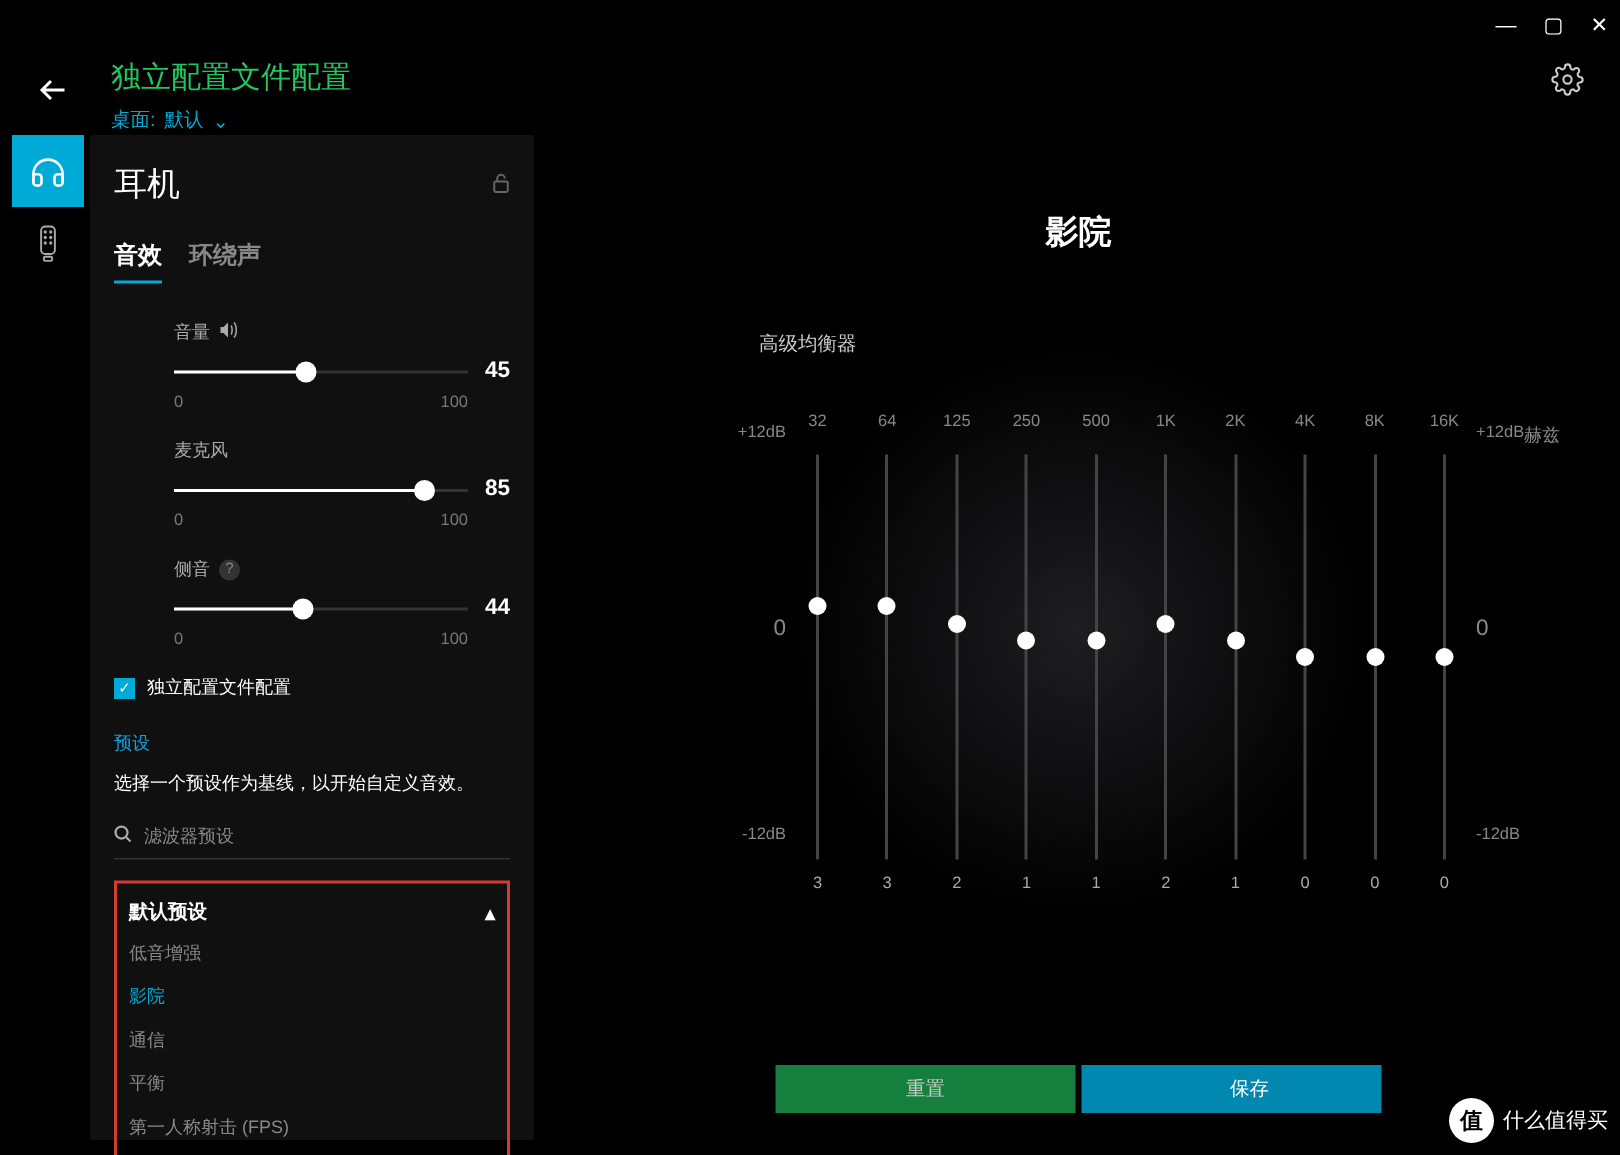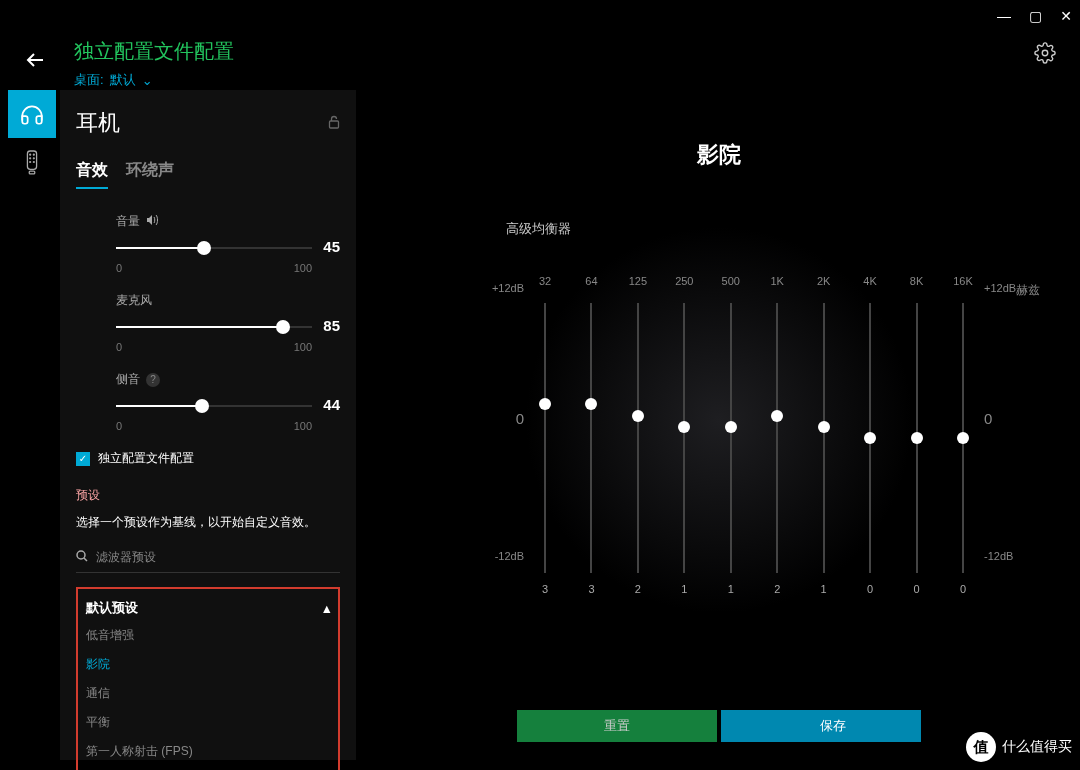--- a/index.html
+++ b/index.html
@@ -60,21 +60,21 @@
 .slider-row { position: relative; height: 16px; }
 .slider-track { position: absolute; top: 7px; left: 0; right: 28px; height: 2px; background: #333; }
 .slider-fill { position: absolute; top: 7px; left: 0; height: 2px; background: #fff; }
 .slider-thumb { position: absolute; top: 1px; width: 14px; height: 14px; border-radius: 50%; background: #fff; transform: translateX(-50%); }
 .slider-val { position: absolute; right: 0; top: -2px; font-weight: 700; font-size: 15px; }
 .slider-minmax { display: flex; justify-content: space-between; color: #777; font-size: 11px; margin-top: 6px; padding-right: 28px; }
 
 .checkbox-row { display: flex; align-items: center; gap: 8px; margin-bottom: 20px; font-size: 12px; }
 .checkbox { width: 14px; height: 14px; background: #00aad6; display: flex; align-items: center; justify-content: center; font-size: 10px; }
 
-.preset-label { color: #fca5a5; font-size: 12px; margin-bottom: 10px; }
+.preset-label { color: #0ea5e9; font-size: 12px; margin-bottom: 10px; }
 .preset-hint { font-size: 12px; margin-bottom: 18px; font-weight: 500; }
 .search-row { display: flex; align-items: center; gap: 8px; border-bottom: 1px solid #333; padding-bottom: 6px; margin-bottom: 14px; color: #888; font-size: 12px; }
 .search-icon { color: #aaa; }
 
 .preset-box {
   border: 2px solid #d23c2e; padding: 10px 8px 6px 8px;
   height: 198px; overflow: hidden;
 }
 .preset-box-header { display: flex; justify-content: space-between; align-items: center; font-weight: 700; font-size: 13px; margin-bottom: 10px; cursor: pointer; }
 .preset-list { display: flex; flex-direction: column; gap: 12px; }

